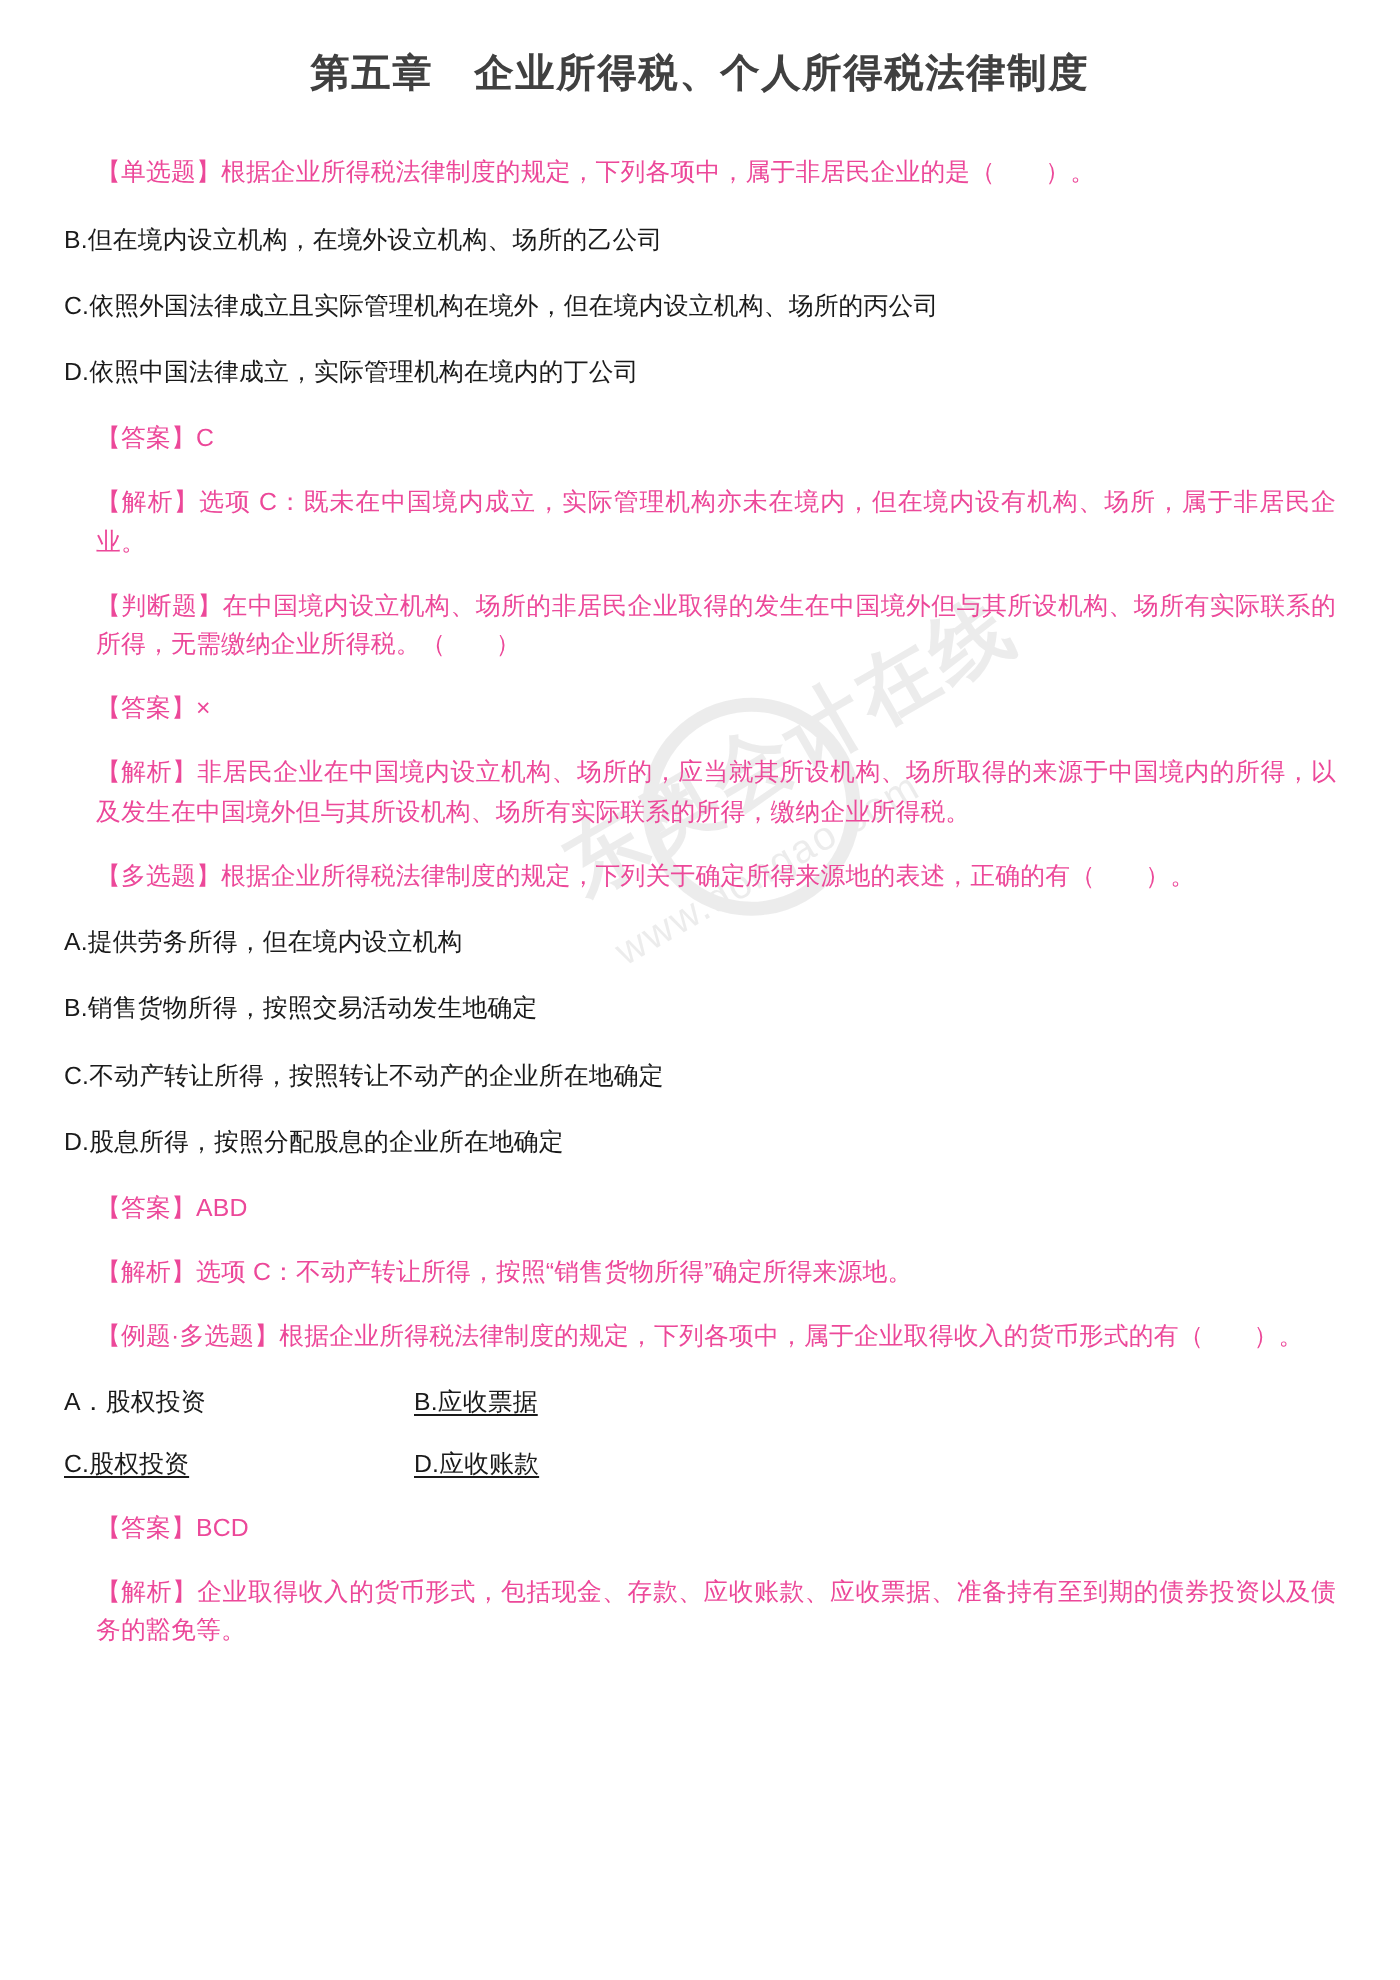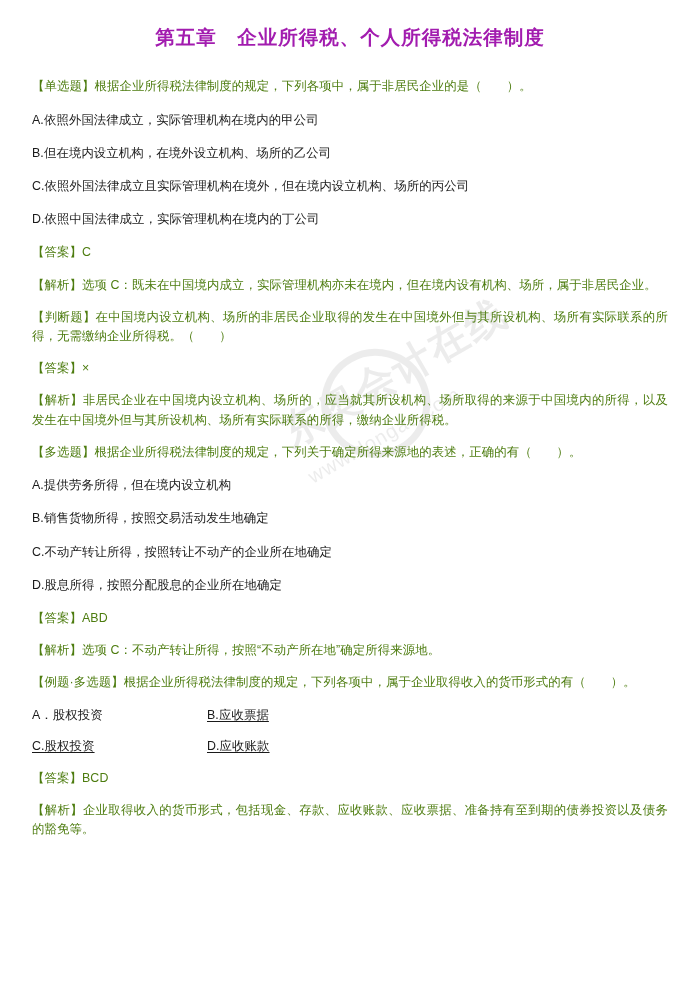--- a/index.html
+++ b/index.html
@@ -20,35 +20,35 @@
     width: 700px;
     height: 990px;
     box-sizing: border-box;
     padding: 0 32px;
   }
   .doc-title {
     text-align: center;
     font-size: 19.5px;
     font-weight: bold;
     letter-spacing: 1px;
-    color: #a21caf;
+    color: #404040;
     margin: 0;
     padding: 24px 0 10px 0;
     line-height: 1.4;
   }
   .content {
     position: relative;
     z-index: 2;
     padding-top: 16px;
   }
   .line {
     font-size: 12.4px;
     line-height: 1.55;
-    color: #4d7c0f;
-    margin: 0 0 13px 0;
+    color: #ec4899;
+    margin: 0 0 13px 16px;
     text-align: justify;
     letter-spacing: 0.1px;
   }
   .line.q {
     margin-bottom: 14px;
   }
   .opt {
     font-size: 12.4px;
     line-height: 1.55;
     margin: 0 0 14px 0;
@@ -117,38 +117,37 @@
     <div class="wm-circle"></div>
     <div class="wm-text">东奥会计在线</div>
     <div class="wm-sub">www.dongao.com</div>
   </div>
 
   <h1 class="doc-title">第五章　企业所得税、个人所得税法律制度</h1>
 
   <div class="content">
 
     <p class="line q">【单选题】根据企业所得税法律制度的规定，下列各项中，属于非居民企业的是（　　）。</p>
-    <p class="opt">A.依照外国法律成立，实际管理机构在境内的甲公司</p>
     <p class="opt">B.但在境内设立机构，在境外设立机构、场所的乙公司</p>
     <p class="opt">C.依照外国法律成立且实际管理机构在境外，但在境内设立机构、场所的丙公司</p>
     <p class="opt">D.依照中国法律成立，实际管理机构在境内的丁公司</p>
     <p class="line">【答案】C</p>
     <p class="line">【解析】选项 C：既未在中国境内成立，实际管理机构亦未在境内，但在境内设有机构、场所，属于非居民企业。</p>
 
     <p class="line">【判断题】在中国境内设立机构、场所的非居民企业取得的发生在中国境外但与其所设机构、场所有实际联系的所得，无需缴纳企业所得税。（　　）</p>
     <p class="line">【答案】×</p>
     <p class="line">【解析】非居民企业在中国境内设立机构、场所的，应当就其所设机构、场所取得的来源于中国境内的所得，以及发生在中国境外但与其所设机构、场所有实际联系的所得，缴纳企业所得税。</p>
 
     <p class="line q">【多选题】根据企业所得税法律制度的规定，下列关于确定所得来源地的表述，正确的有（　　）。</p>
     <p class="opt">A.提供劳务所得，但在境内设立机构</p>
     <p class="opt">B.销售货物所得，按照交易活动发生地确定</p>
     <p class="opt">C.不动产转让所得，按照转让不动产的企业所在地确定</p>
     <p class="opt">D.股息所得，按照分配股息的企业所在地确定</p>
     <p class="line">【答案】ABD</p>
-    <p class="line">【解析】选项 C：不动产转让所得，按照“不动产所在地”确定所得来源地。</p>
+    <p class="line">【解析】选项 C：不动产转让所得，按照“销售货物所得”确定所得来源地。</p>
 
     <p class="line q">【例题·多选题】根据企业所得税法律制度的规定，下列各项中，属于企业取得收入的货币形式的有（　　）。</p>
 
     <div class="two-col">
       <div class="c1">A．股权投资</div>
       <div class="c2 u">B.应收票据</div>
     </div>
     <div class="two-col">
       <div class="c1 u">C.股权投资</div>
       <div class="c2 u">D.应收账款</div>

